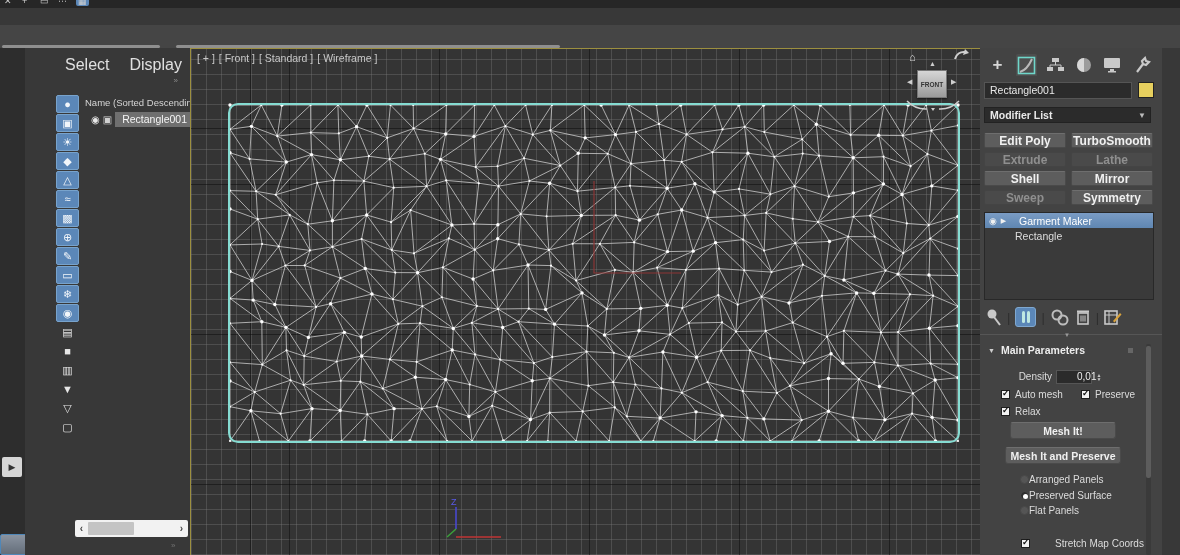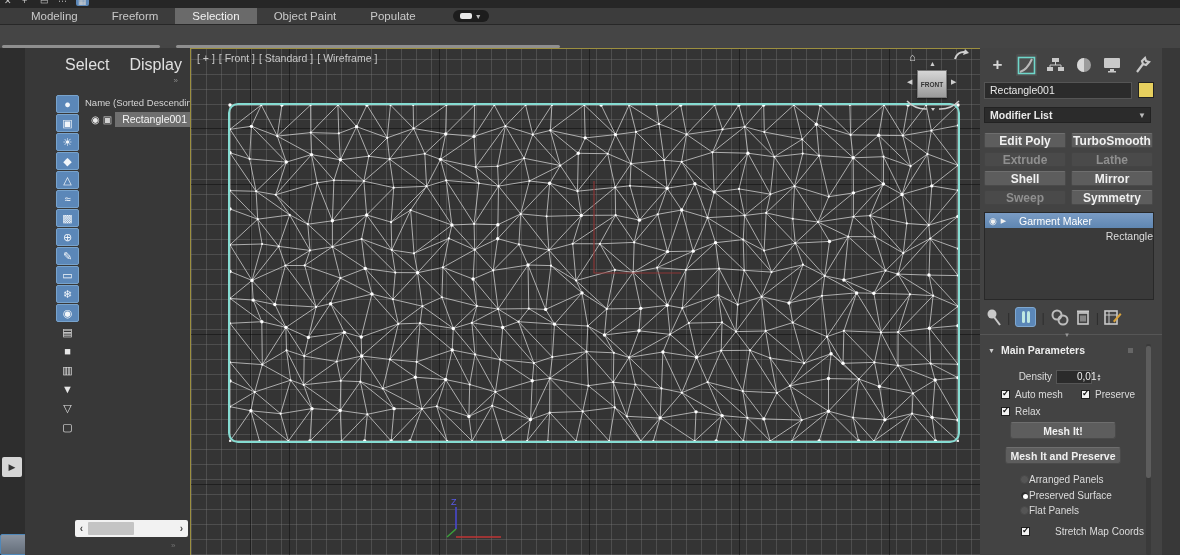--- a/index.html
+++ b/index.html
@@ -97,21 +97,21 @@
   .btn { height:15px; background:#5d5d5d; border-radius:2px; color:#f0f0f0; font-size:12px; font-weight:bold;
     text-align:center; line-height:15px; border:1px solid #4a4a4a; border-top-color:#6e6e6e; }
   .btn.disabled { background:#4a4a4a; color:#8f8f8f; border-color:#444; }
   .btn.wide { border-radius:3px; }
   #cp-stack { position:absolute; left:4px; top:164px; width:170px; height:88px; background:#3a3a3a;
     border:1px solid #282828; overflow:hidden; }
   .stack-row { height:15px; display:flex; align-items:center; font-size:10.5px; color:#ddd; }
   .stack-row.selected { background:linear-gradient(#7a9cc4,#5f86b2); color:#fff; }
   .stack-row .cell { width:34px; display:flex; align-items:center; gap:4px; padding-left:4px; color:#f0f0f0; }
   .stack-row .cell .ey { font-size:9px; } .stack-row .cell .tr { font-size:7px; }
-  .stack-row.child { padding-left:30px;justify-content:flex-end; }
+  .stack-row.child { padding-left:30px; }
   #cp-ctrl { position:absolute; left:6px; top:258px; width:166px; height:22px; display:flex; align-items:center; gap:5px; }
   .ctrl-sep { color:#2e2e2e; font-size:13px; }
   .ctrl-ic { display:flex; align-items:center; justify-content:center; }
   #ctrl-showend { width:21px; height:20px; background:#5b87b8; border:1px solid #7fa8d0; border-radius:3px; }
   #cp-divider { position:absolute; left:0; top:286px; width:182px; height:4px; border-top:1px solid #565656; }
   #cp-divider .grip { position:absolute; left:84px; top:-3px; color:#9a9a9a; font-size:6px; }
 
   #rollout { position:absolute; left:0; top:292px; width:164px; }
   #ro-head { position:absolute; left:8px; top:4px; display:flex; gap:6px; align-items:center; }
   #ro-head .tri { color:#cfcfcf; font-size:7px; }
@@ -133,48 +133,37 @@
   #btn-meshit { position:absolute; left:30px; top:82px; width:106px; height:17px; line-height:17px; font-size:10.5px; }
   #btn-meshpreserve { position:absolute; left:25px; top:107px; width:116px; height:17px; line-height:17px; font-size:10.5px; }
   .radio { display:inline-flex; align-items:center; gap:0; }
   .radio .dot { width:9px; height:9px; border-radius:50%; background:#555; border:1px solid #494949; position:relative; }
   .radio.selected .dot { background:#2e2e2e; }
   .radio.selected .dot::after { content:""; position:absolute; left:2px; top:2px; width:5px; height:5px;
     border-radius:50%; background:#fff; }
   #radio-0 { position:absolute; left:40px; top:134px; }
   #radio-1 { position:absolute; left:40px; top:150px; }
   #radio-2 { position:absolute; left:40px; top:165px; }
-  #cb-stretch { position:absolute; left:41px; top:186px;gap:25px; }
+  #cb-stretch { position:absolute; left:41px; top:198px;gap:25px; }
   #cp-scroll { position:absolute; left:166px; top:296px; width:5px; height:211px; background:#3a3a3a; border-radius:2px; }
   #cp-scroll .thumb { position:absolute; left:0; top:2px; width:5px; height:132px; background:#5d5d5d; border-radius:2px; }
 </style>
 </head>
 <body>
 
 <div id="app">
 
   <div id="top-strip">
     <span class="ticon" style="left:4px">✕</span>
     <span class="ticon" style="left:22px">+</span>
     <span class="ticon" style="left:40px">▭</span>
     <span class="ticon" style="left:58px">⋯</span>
     <span class="ticon hl" style="left:76px">▦</span>
   </div>
 
-  <div id="ribbon">
-    <div class="rtab">Modeling</div>
-    <div class="rtab">Freeform</div>
-    <div class="rtab active">Selection</div>
-    <div class="rtab">Object Paint</div>
-    <div class="rtab">Populate</div>
-    <div id="ribbon-flyout">
-      <span class="blob"></span>
-      <span class="arr">▼</span>
-    </div>
-  </div>
   <div id="ribbon-gap"></div>
   <div class="hbar" id="hbar1"></div>
   <div class="hbar" id="hbar2"></div>
 
   <div id="left-strip"></div>
   <div id="pop-arrow">▶</div>
   <div id="dock-box"></div>
 
   <div id="explorer">
     <div id="exp-menu">

